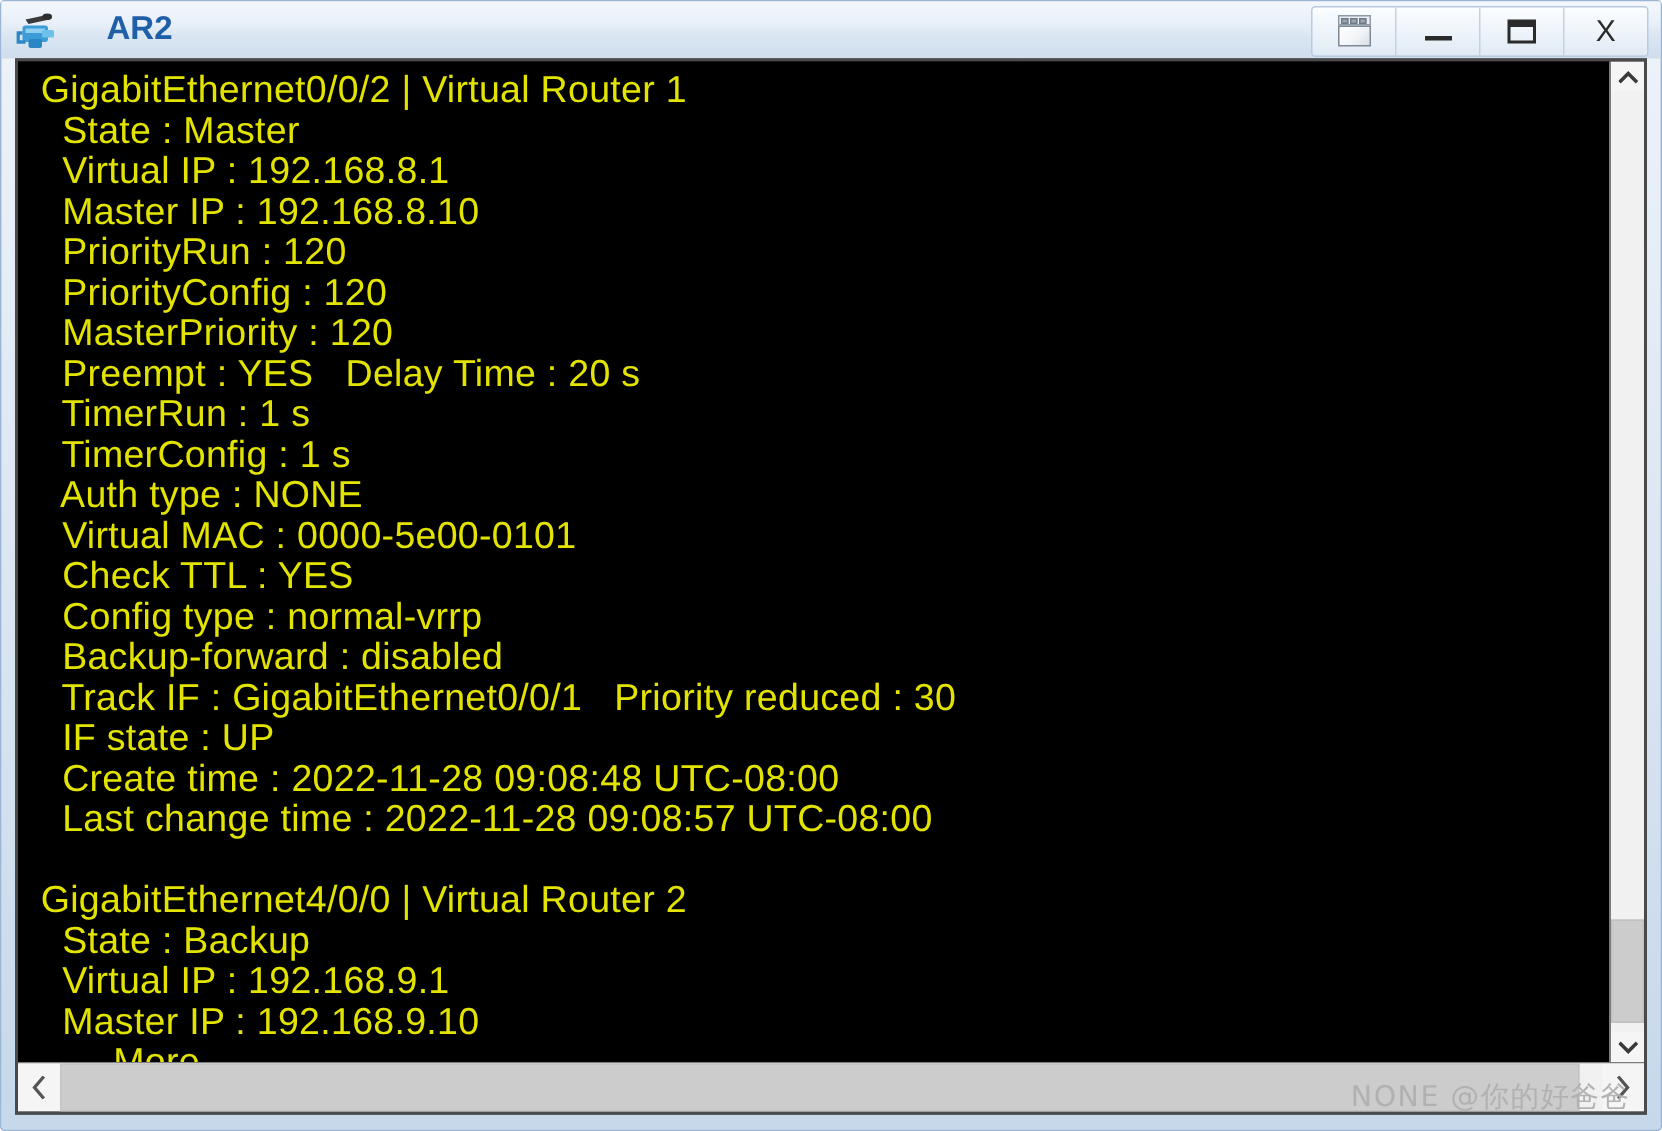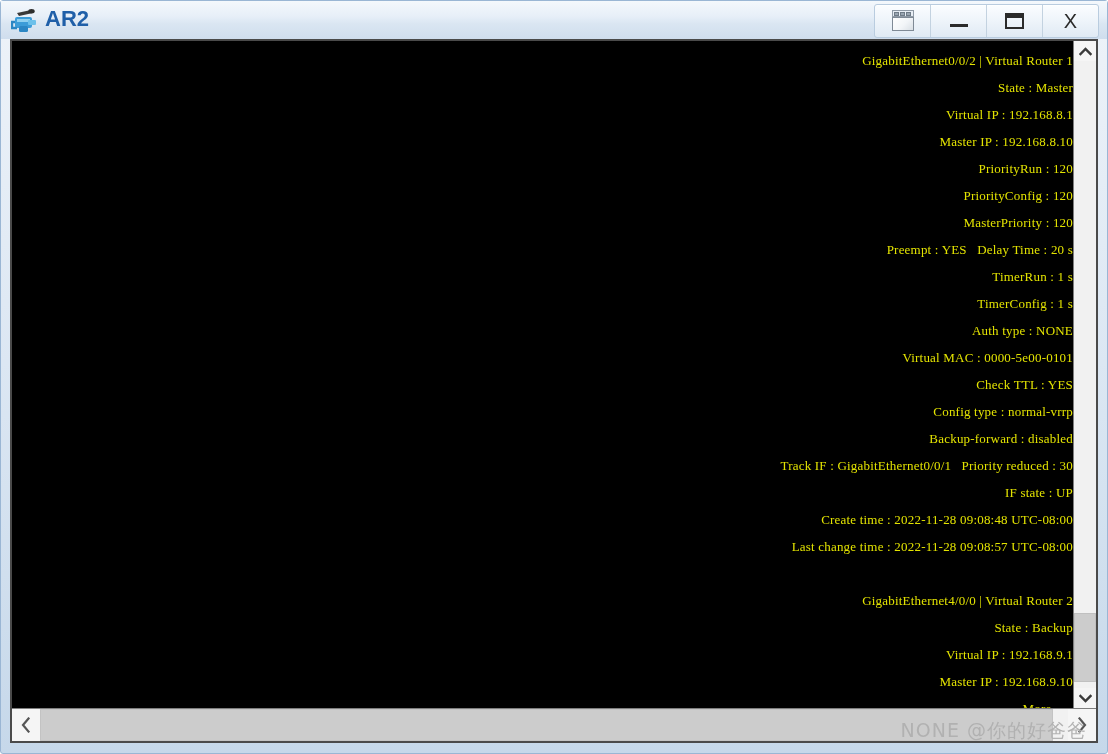--- a/index.html
+++ b/index.html
@@ -31,20 +31,21 @@
   
   .titlebar {
     position: relative;
     height: 38px;
     flex: 0 0 38px;
     background: linear-gradient(to bottom, #f4f8fc 0%, #e7eff8 40%, #dae6f2 60%, #cfdded 100%);
     display: flex;
     align-items: center;
     padding-left: 10px;
     box-sizing: border-box;
+    gap: 26px;
   }
   .app-icon {
     width: 30px;
     height: 28px;
     position: relative;
     flex: 0 0 30px;
     margin-right: 4px;
   }
   .title-text {
     font-size: 22px;
@@ -126,29 +127,28 @@
   }
   .term-row {
     flex: 1 1 auto;
     display: flex;
     min-height: 0;
   }
   .term {
     flex: 1 1 auto;
     background: #000;
     color: #e3e300;
-    font-family: Liberation Serif, serif;
-    font-size: 13px;
+    font-family: Liberation Sans, sans-serif;
+    font-size: 25px;
     line-height: 27px;
     padding: 6px 0 0 8px;
     white-space: pre;
     overflow: hidden;
     box-sizing: border-box;
     letter-spacing: 0.2px;
-    text-align: right;
   }
   .term .line { height: 27px; }
 
   
   .vscroll {
     flex: 0 0 22px;
     background: #f1f1f1;
     border-left: 1px solid #7e7e7e;
     display: flex;
     flex-direction: column;

